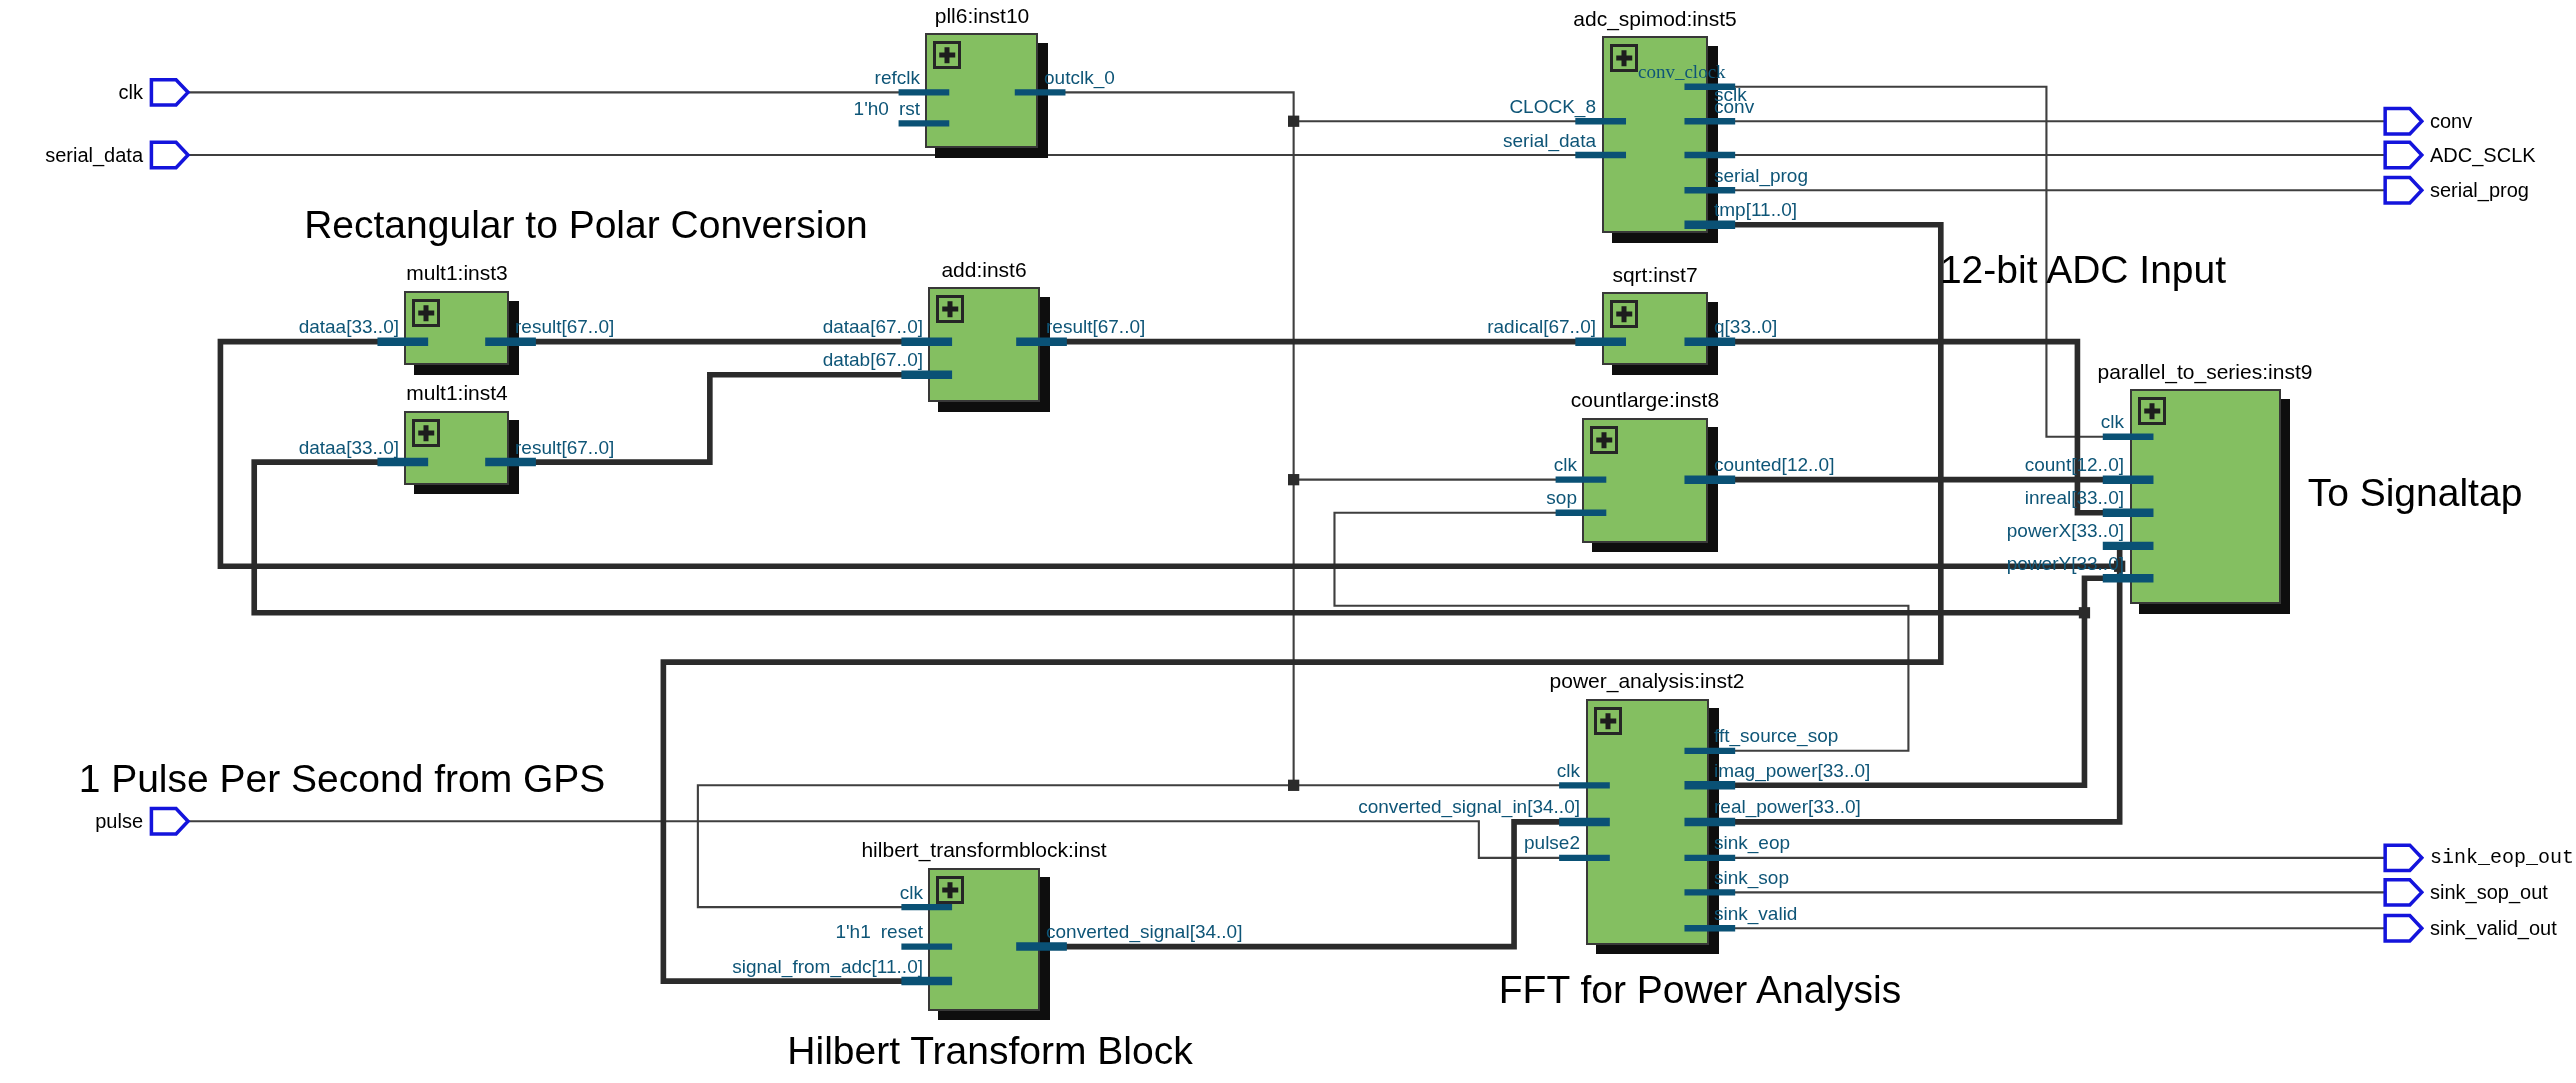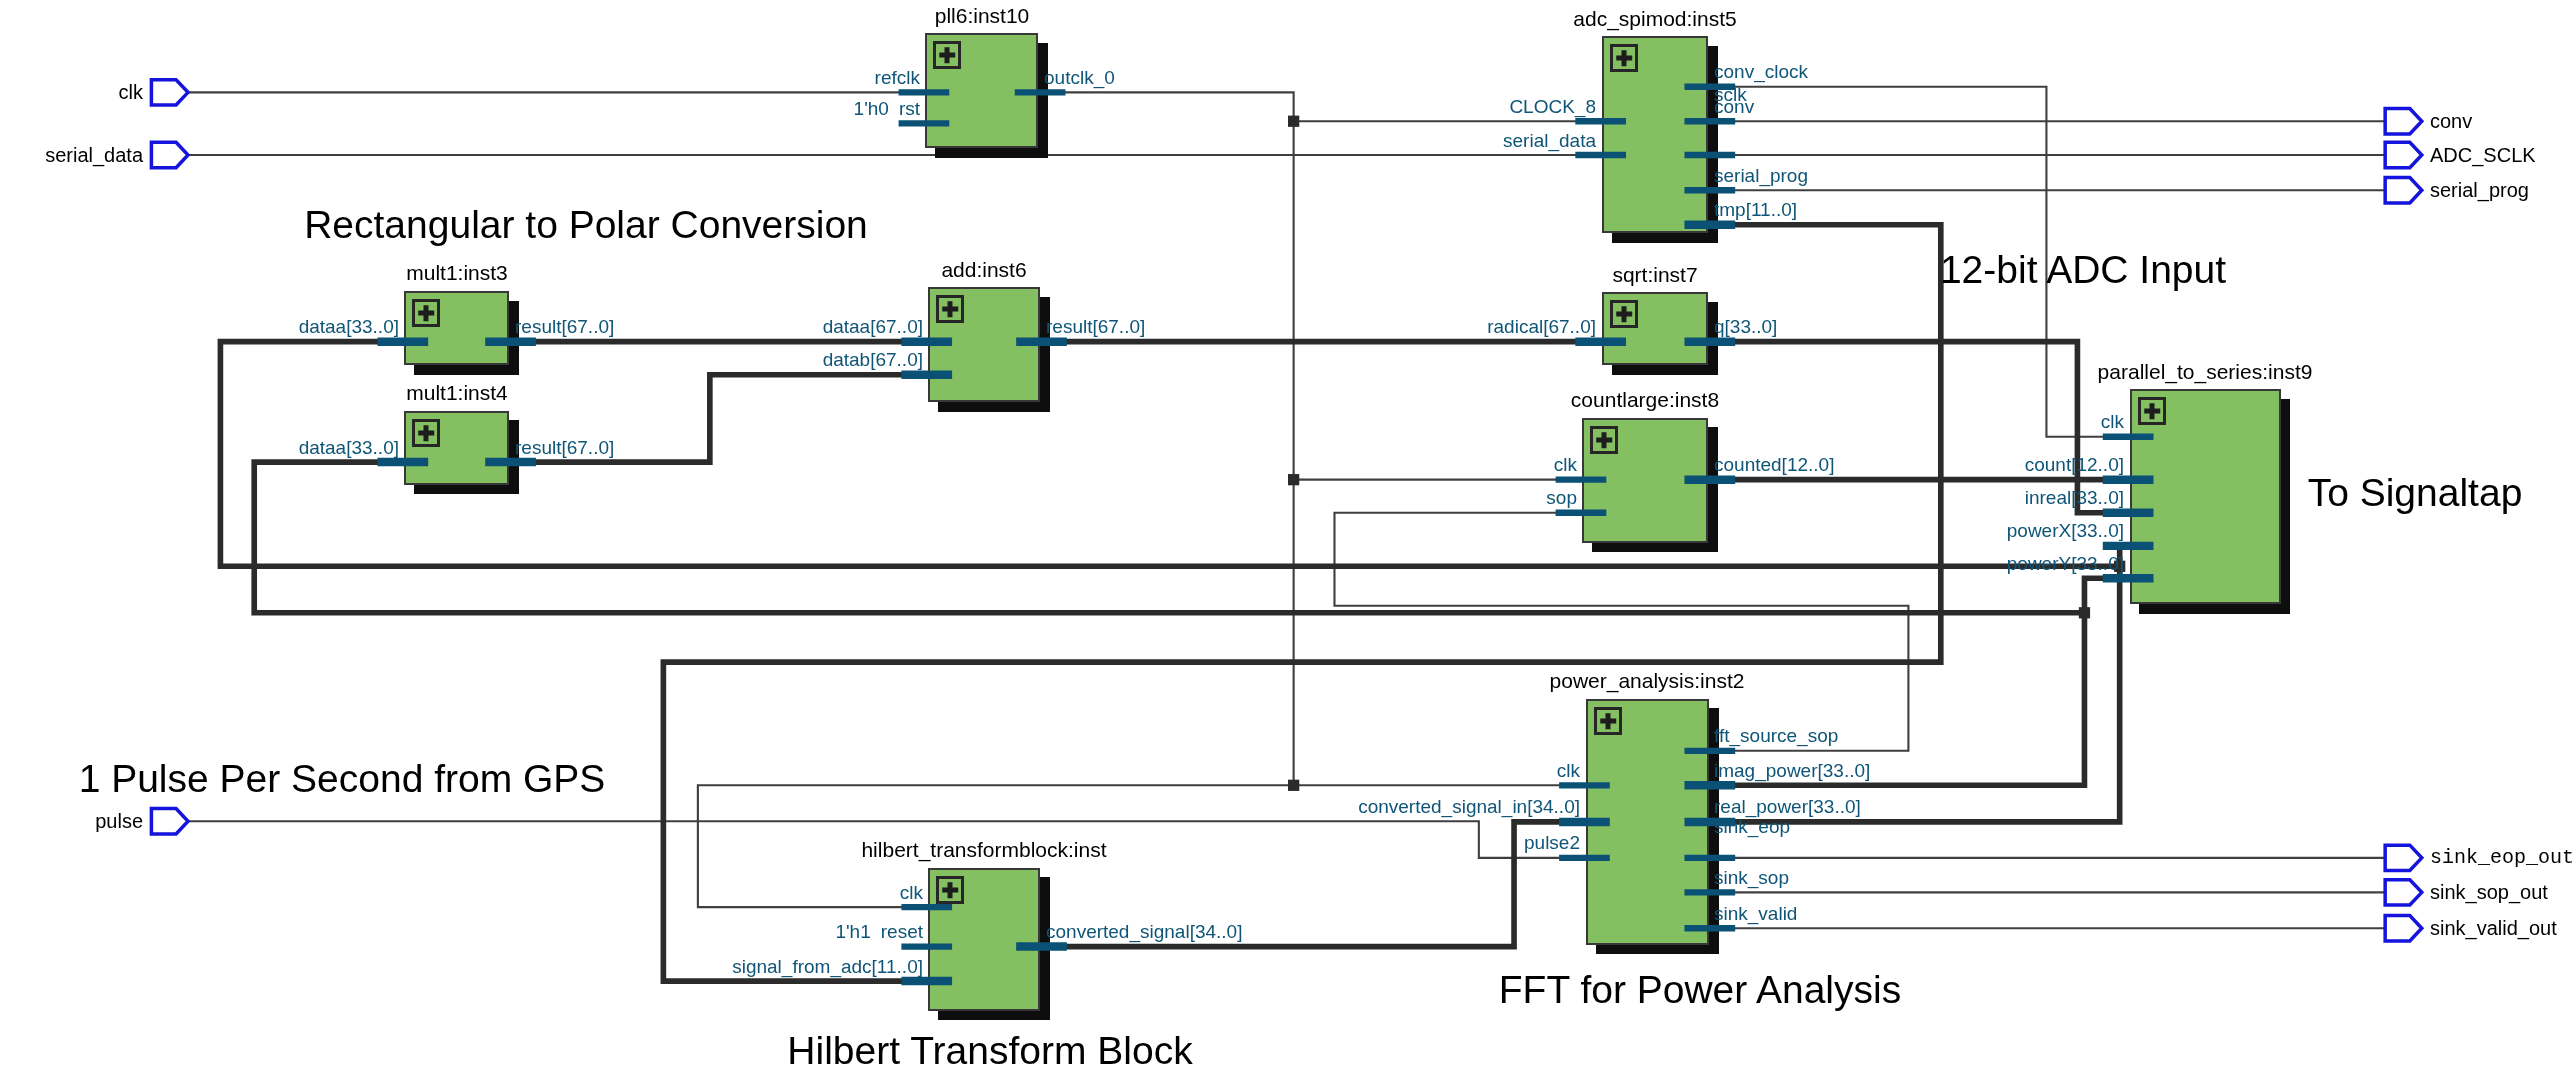--- a/index.html
+++ b/index.html
@@ -151,21 +151,21 @@
       <polygon points="3387,1300 3422,1300 3439,1318 3422,1336 3387,1336" fill="#ffffff" stroke="#1414dc" stroke-width="5" stroke-linejoin="miter"></polygon>
     </svg>
   <div id="label-layer" class="layer">
       <div class="block-title" style="left: 982px; bottom: 1056px;">pll6:inst10</div>
       <div class="port-label" style="right: 1656px; bottom: 997px; padding-left: 33px;"><span>refclk</span></div>
       <div class="port-label" style="right: 1656px; bottom: 966px;"><span class="port-const">1'h0</span><span>rst</span></div>
       <div class="port-label" style="left: 1044px; bottom: 997px;">outclk_0</div>
       <div class="block-title" style="left: 1655px; bottom: 1053px;">adc_spimod:inst5</div>
       <div class="port-label" style="right: 980px; bottom: 968px;"><span>CLOCK_8</span></div>
       <div class="port-label" style="right: 980px; bottom: 934px;"><span>serial_data</span></div>
-      <div class="port-label" style="left: 1714px; bottom: 1003px;">conv_clock</div>
+      <div class="port-label" style="left: 1638px; bottom: 1003px; font-family: Liberation Serif, serif;">conv_clock</div>
       <div class="port-label" style="left: 1714px; bottom: 968px;">conv</div>
       <div class="port-label" style="left: 1714px; bottom: 980px;">sclk</div>
       <div class="port-label" style="left: 1714px; bottom: 899px;">serial_prog</div>
       <div class="port-label" style="left: 1714px; bottom: 865px;">tmp[11..0]</div>
       <div class="block-title" style="left: 457px; bottom: 799px;">mult1:inst3</div>
       <div class="port-label" style="right: 2177px; bottom: 748px;"><span>dataa[33..0]</span></div>
       <div class="port-label" style="left: 515px; bottom: 748px;">result[67..0]</div>
       <div class="block-title" style="left: 457px; bottom: 679px;">mult1:inst4</div>
       <div class="port-label" style="right: 2177px; bottom: 627px;"><span>dataa[33..0]</span></div>
       <div class="port-label" style="left: 515px; bottom: 627px;">result[67..0]</div>
@@ -186,21 +186,21 @@
       <div class="port-label" style="right: 452px; bottom: 577px;"><span>inreal[33..0]</span></div>
       <div class="port-label" style="right: 452px; bottom: 544px;"><span>powerX[33..0]</span></div>
       <div class="port-label" style="right: 452px; bottom: 511px;"><span>powerY[33..0]</span></div>
       <div class="block-title" style="left: 1647px; bottom: 391px;">power_analysis:inst2</div>
       <div class="port-label" style="right: 996px; bottom: 304px;"><span>clk</span></div>
       <div class="port-label" style="right: 996px; bottom: 268px;"><span>converted_signal_in[34..0]</span></div>
       <div class="port-label" style="right: 996px; bottom: 232px;"><span>pulse2</span></div>
       <div class="port-label" style="left: 1714px; bottom: 339px;">fft_source_sop</div>
       <div class="port-label" style="left: 1714px; bottom: 304px;">imag_power[33..0]</div>
       <div class="port-label" style="left: 1714px; bottom: 268px;">real_power[33..0]</div>
-      <div class="port-label" style="left: 1714px; bottom: 248px;">sink_eop</div>
+      <div class="port-label" style="left: 1714px; bottom: 232px;">sink_eop</div>
       <div class="port-label" style="left: 1714px; bottom: 197px;">sink_sop</div>
       <div class="port-label" style="left: 1714px; bottom: 161px;">sink_valid</div>
       <div class="block-title" style="left: 984px; bottom: 222px;">hilbert_transformblock:inst</div>
       <div class="port-label" style="right: 1653px; bottom: 182px;"><span>clk</span></div>
       <div class="port-label" style="right: 1653px; bottom: 143px;"><span class="port-const">1'h1</span><span>reset</span></div>
       <div class="port-label" style="right: 1653px; bottom: 108px;"><span>signal_from_adc[11..0]</span></div>
       <div class="port-label" style="left: 1046px; bottom: 143px;">converted_signal[34..0]</div>
       <div class="pin-label" style="right: 2433px; top: 82px;">clk</div>
       <div class="pin-label" style="right: 2433px; top: 145px;">serial_data</div>
       <div class="pin-label" style="right: 2433px; top: 811px;">pulse</div>

